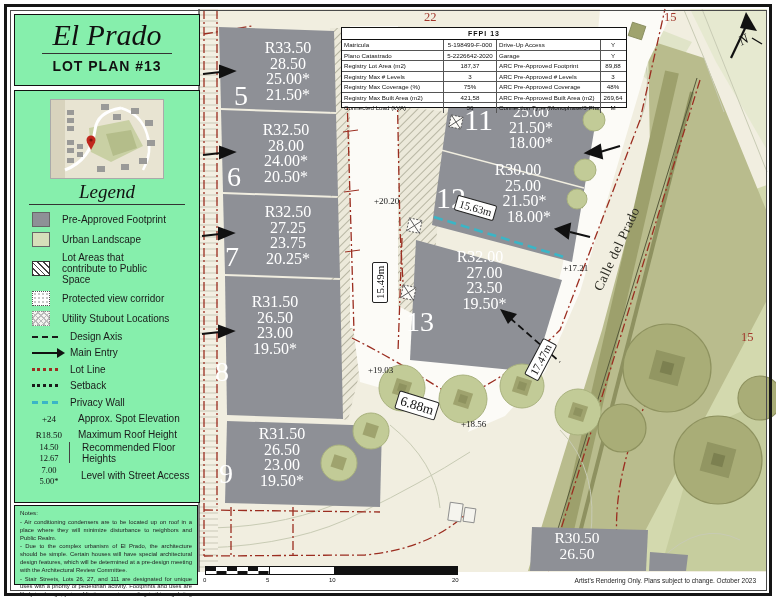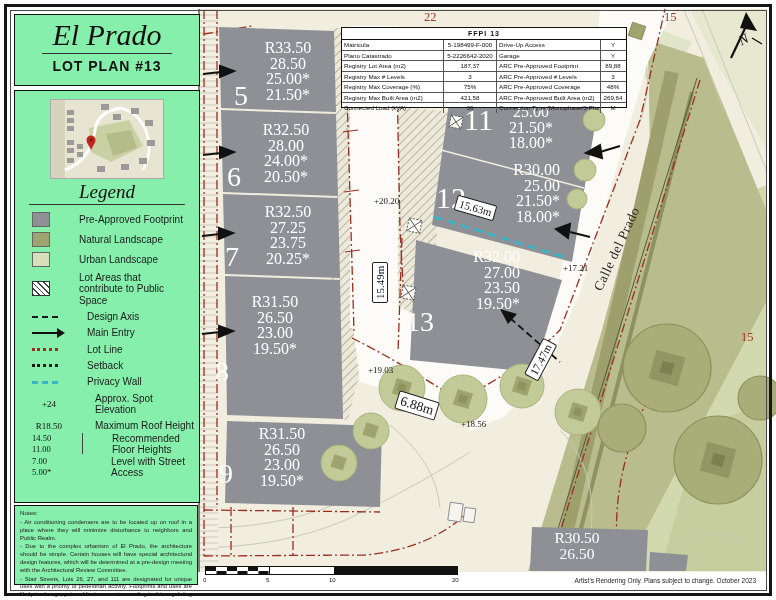--- a/index.html
+++ b/index.html
@@ -11,59 +11,59 @@
   
   .panelbox{position:absolute;background:#86efac;border:1.6px solid #111;z-index:40;}
   #titlebox{left:14px;top:14px;width:184px;height:70px;text-align:center;}
   #title-main{font:italic 30px/34px "Liberation Serif",serif;margin-top:3px;color:#111;}
   #title-rule{width:130px;height:1px;background:#333;margin:1px auto 4px auto;}
   #title-sub{font:600 14px "Liberation Sans",sans-serif;letter-spacing:1px;color:#111;}
   #legendbox{left:14px;top:90px;width:184px;height:411px;}
   #thumb{display:block;margin:8px auto 2px auto;border:1px solid #aaa;}
   #legend-title{font:italic 19px/22px "Liberation Serif",serif;text-align:center;color:#111;}
   #legend-rule{width:156px;height:1px;background:#333;margin:1px auto 4px auto;}
-  .lrow{display:flex;align-items:center;gap:29px;padding:2.6px 4px 2.6px 17px;
+  .lrow{display:flex;align-items:center;gap:12px;padding:2.6px 4px 2.6px 17px;
         font:10px/1.12 "Liberation Sans",sans-serif;color:#1a1a1a;}
   .sw{width:16px;height:13px;flex:none;border:0.5px solid #666;}
   .swl{width:26px;height:0;flex:none;border:none;}
   .sw-footprint{background:#8e9096;}
   .sw-natural{background:#9fa36e;}
   .sw-urban{background:#d6dfba;}
   .sw-hatch{background:#fff;background-image:repeating-linear-gradient(45deg,#444 0 1px,transparent 1px 4px);border:1px solid #333;}
   .sw-view{background:#fff;background-image:radial-gradient(#888 0.6px,transparent 0.8px);background-size:4px 4px;border:1px dotted #555;}
   .sw-utility{background:#f4f4f0;background-image:repeating-linear-gradient(45deg,#bbb 0 1px,transparent 1px 4px),repeating-linear-gradient(-45deg,#bbb 0 1px,transparent 1px 4px);border:1px dotted #888;}
   .ln-design{border-top:2.6px dashed #1a1a1a;}
   .ln-lot{border-top:3px dotted #9b2d20;}
   .ln-setback{border-top:3px dotted #1a1a1a;}
   .ln-privacy{border-top:3.2px dashed #3ab5c6;}
   .arrowline{position:relative;width:26px;height:2px;background:#111;flex:none;}
   .arrowline:after{content:"";position:absolute;right:-7px;top:-4px;border-left:8px solid #111;
      border-top:5px solid transparent;border-bottom:5px solid transparent;}
   .swtext{width:34px;flex:none;text-align:center;font-family:"Liberation Serif",serif;color:#111;}
-  .numcol{width:34px;flex:none;text-align:left;font:8.5px/1.25 "Liberation Serif",serif;color:#111;
-      border-right:1px solid #444;padding-right:16px;}
+  .numcol{width:34px;flex:none;text-align:center;font:8.5px/1.25 "Liberation Serif",serif;color:#111;
+      border-right:1px solid #444;padding-right:3px;}
   #notesbox{left:14px;top:505px;width:184px;height:80px;padding:3px 5px;box-sizing:border-box;}
   #notesbox .nt{font:6.2px/1.3 "Liberation Sans",sans-serif;color:#222;margin-bottom:2px;}
   #notesbox p{font:5.9px/1.32 "Liberation Sans",sans-serif;color:#222;margin:0 0 1px 0;text-align:justify;}
   
   #datatable{left:341px;top:27px;width:286px;height:81px;background:#fff;border:1.4px solid #111;
      z-index:30;box-sizing:border-box;}
   #dt-head{height:11px;border-bottom:1px solid #111;text-align:center;
      font:bold 7px/11px "Liberation Sans",sans-serif;color:#111;letter-spacing:1px;}
   .dt-row{display:grid;grid-template-columns:102px 53px 104px 24px;height:9.55px;
      border-bottom:0.5px solid #555;}
   .dt-row:last-child{border-bottom:none;}
   .dt-cell{font:6.2px/9.4px "Liberation Sans",sans-serif;color:#111;padding-left:2px;
      border-right:0.5px solid #555;overflow:hidden;white-space:nowrap;}
   .dt-val{text-align:center;padding-left:0;}
   .dt-cell:last-child{border-right:none;}
   
   #overlays{position:absolute;inset:0;z-index:20;pointer-events:none;}
   .lotvals{position:absolute;color:#fff;font:16px/15.6px "Liberation Serif",serif;text-align:center;}
-  .lotvals.shift{text-align:right;}
+  .lotvals.shift{text-align:center;}
   .lotnum{position:absolute;color:#fff;font:28px/28px "Liberation Serif",serif;}
   .dim{position:absolute;background:#fff;border:1px solid #222;border-radius:2px;color:#111;
       font:11px/12px "Liberation Serif",serif;padding:1px 3px;white-space:nowrap;}
   .spot{position:absolute;font:9px "Liberation Serif",serif;color:#1a1a1a;white-space:nowrap;}
   .redlbl{position:absolute;font:12.5px "Liberation Serif",serif;color:#a2372c;}
   #street-label{position:absolute;left:556px;top:241px;width:122px;text-align:center;
       font:13.5px "Liberation Serif",serif;letter-spacing:0.5px;color:#2a2a22;transform:rotate(-65deg);}
   #compass-n{position:absolute;left:739px;top:32px;font:italic 14px "Liberation Serif",serif;
       color:#111;transform:rotate(-28deg);}
   
@@ -447,30 +447,34 @@
     </g>
   </svg>
   <div id="legend-title">Legend</div>
   <div id="legend-rule"></div>
 
   <div class="lrow">
     <span class="sw sw-footprint"></span>
     <span>Pre-Approved Footprint</span>
   </div>
   <div class="lrow">
-    <span class="sw sw-natural"></span>
-    <span>Natural Landscape</span>
-  </div>
-  <div class="lrow">
     <span class="sw sw-urban"></span>
     <span>Urban Landscape</span>
   </div>
   <div class="lrow">
     <span class="sw sw-hatch"></span>
     <span style="width:106px">Lot Areas that contribute to Public Space</span>
+  </div>
+  <div class="lrow">
+    <span class="sw sw-view"></span>
+    <span>Protected view corridor</span>
+  </div>
+  <div class="lrow">
+    <span class="sw sw-utility"></span>
+    <span>Utility Stubout Locations</span>
   </div>
   <div class="lrow">
     <span class="sw swl ln-design"></span>
     <span>Design Axis</span>
   </div>
   <div class="lrow">
     <span class="arrowline"></span>
     <span>Main Entry</span>
   </div>
   <div class="lrow">
@@ -489,21 +493,21 @@
     <span class="swtext" style="font-size:9px">+24</span>
     <span>Approx. Spot Elevation</span>
   </div>
   <div class="lrow" style="padding-bottom:0;">
     <span class="swtext" style="font-size:9px">R18.50</span>
     <span>Maximum Roof Height</span>
   </div>
   <div class="lrow" style="padding-top:1px;padding-bottom:0;">
     <span class="numcol">
       <span>14.50</span><br>
-      <span>11.00</span>
+      <span>12.67</span>
     </span>
     <span>Recommended Floor Heights</span>
   </div>
   <div class="lrow" style="padding-top:1px;">
     <span class="numcol" style="border-right:none">
       <span>7.00</span><br>
       <span>5.00*</span>
     </span>
     <span>Level with Street Access</span>
   </div>

